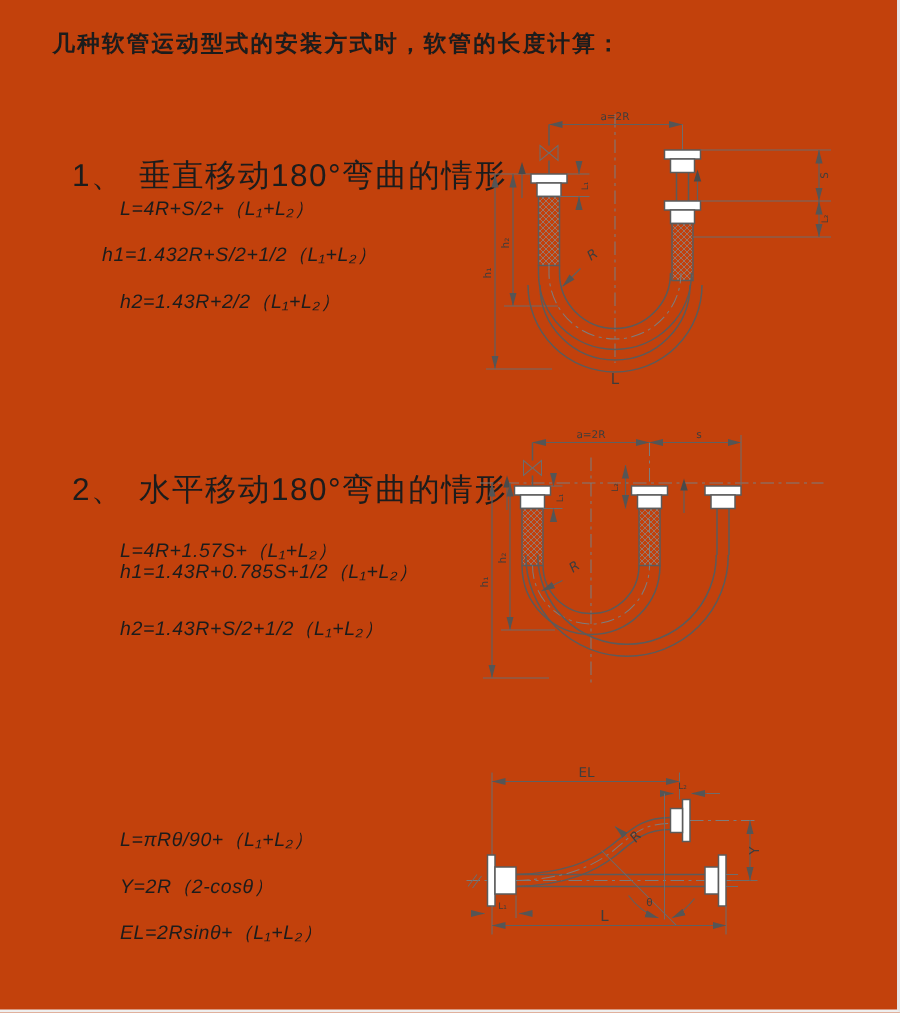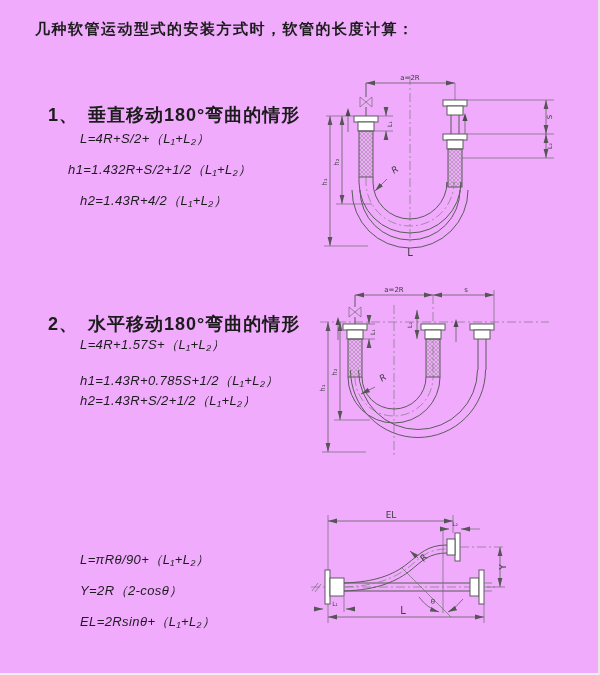--- a/index.html
+++ b/index.html
@@ -1,25 +1,25 @@
 <!DOCTYPE html>
 <html><head>
 <meta charset="utf-8">
 <style>
   html,body { margin:0; padding:0; }
   body {
     width:600px; height:675px; background:#ffffff;
     font-family:"Liberation Sans","DejaVu Sans",sans-serif;
     color:#1c1c1c; position:relative; overflow:hidden;
   }
-  .page { position:absolute; inset:0; background:#f0abfc;
+  .page { position:absolute; inset:0; background:#c2410c;
           border-right:2px solid #e6e6e6; border-bottom:2px solid #efefef; }
   .title { position:absolute; left:35px; top:20px; font-size:15px;
            font-weight:700; letter-spacing:1.5px; white-space:nowrap; }
-  .sec-head { position:absolute; font-size:18px; font-weight:700;
+  .sec-head { position:absolute; font-size:21px; font-weight:400;
               letter-spacing:1px; white-space:nowrap; }
   .sec-head .num { margin-right:10px; }
   .formula { position:absolute; font-size:13px; letter-spacing:.4px;
              white-space:nowrap;font-style:italic; }
   svg.diagram { position:absolute; overflow:visible; }
   .ln   { stroke:#5b5b5b; stroke-width:1;  fill:none; }
   .thin { stroke:#6d6d6d; stroke-width:.7; fill:none; }
   .cl   { stroke:#7d7d7d; stroke-width:.7; fill:none; stroke-dasharray:9 3 2 3; }
   .dim  { stroke:#606060; stroke-width:.8; fill:none; }
   .part { fill:#ffffff; stroke:#5b5b5b; stroke-width:1; }
@@ -34,21 +34,21 @@
 
 <div class="page">
 
   <div class="title">几种软管运动型式的安装方式时，软管的长度计算：</div>
 
   <div class="sec-head" style="left:48px; top:103px;">
     <span class="num">1、</span><span>垂直移动180°弯曲的情形</span>
   </div>
   <div class="formula" style="left:80px; top:130px;">L=4R+S/2+（L₁+L₂）</div>
   <div class="formula" style="left:68px; top:161px;">h1=1.432R+S/2+1/2（L₁+L₂）</div>
-  <div class="formula" style="left:80px; top:192px;">h2=1.43R+4/2（L₁+L₂）</div>
+  <div class="formula" style="left:80px; top:192px;">h2=1.43R+2/2（L₁+L₂）</div>
 
   <svg class="diagram" style="left:316px; top:70px;" width="275" height="192" viewBox="0 0 275 192">
     <defs>
       <marker id="ar1" markerWidth="9" markerHeight="6" refX="9" refY="3" orient="auto-start-reverse" markerUnits="userSpaceOnUse">
         <path d="M9,3 L0,0.6 L0,5.4 z" fill="#555"></path>
       </marker>
       <pattern id="braid1" width="4" height="4" patternUnits="userSpaceOnUse">
         <path d="M0,4 L4,0 M0,0 L4,4" stroke="#8a8a8a" stroke-width="0.5"></path>
       </pattern>
     </defs>
@@ -141,23 +141,23 @@
       <text class="lbl-med it" transform="rotate(-35 78 104)" x="78" y="104">R</text>
       <line class="dim" x1="71" y1="109" x2="59" y2="121" marker-end="url(#ar1)"></line>
     </g>
 
     <text class="lbl-big" x="94" y="186" text-anchor="middle">L</text>
   </svg>
 
   <div class="sec-head" style="left:48px; top:312px;">
     <span class="num">2、</span><span>水平移动180°弯曲的情形</span>
   </div>
-  <div class="formula" style="left:80px; top:336px;">L=4R+1.57S+（L₁+L₂）</div>
+  <div class="formula" style="left:80px; top:358px;">L=4R+1.57S+（L₁+L₂）</div>
   <div class="formula" style="left:80px; top:372px;">h1=1.43R+0.785S+1/2（L₁+L₂）</div>
-  <div class="formula" style="left:80px; top:392px;">h2=1.43R+S/2+1/2（L₁+L₂）</div>
+  <div class="formula" style="left:80px; top:410px;">h2=1.43R+S/2+1/2（L₁+L₂）</div>
 
   <svg class="diagram" style="left:314px; top:280px;" width="285" height="198" viewBox="0 0 285 198">
     <defs>
       <marker id="ar2" markerWidth="9" markerHeight="6" refX="9" refY="3" orient="auto-start-reverse" markerUnits="userSpaceOnUse">
         <path d="M9,3 L0,0.6 L0,5.4 z" fill="#555"></path>
       </marker>
       <pattern id="braid2" width="4" height="4" patternUnits="userSpaceOnUse">
         <path d="M0,4 L4,0 M0,0 L4,4" stroke="#8a8a8a" stroke-width="0.5"></path>
       </pattern>
     </defs>

